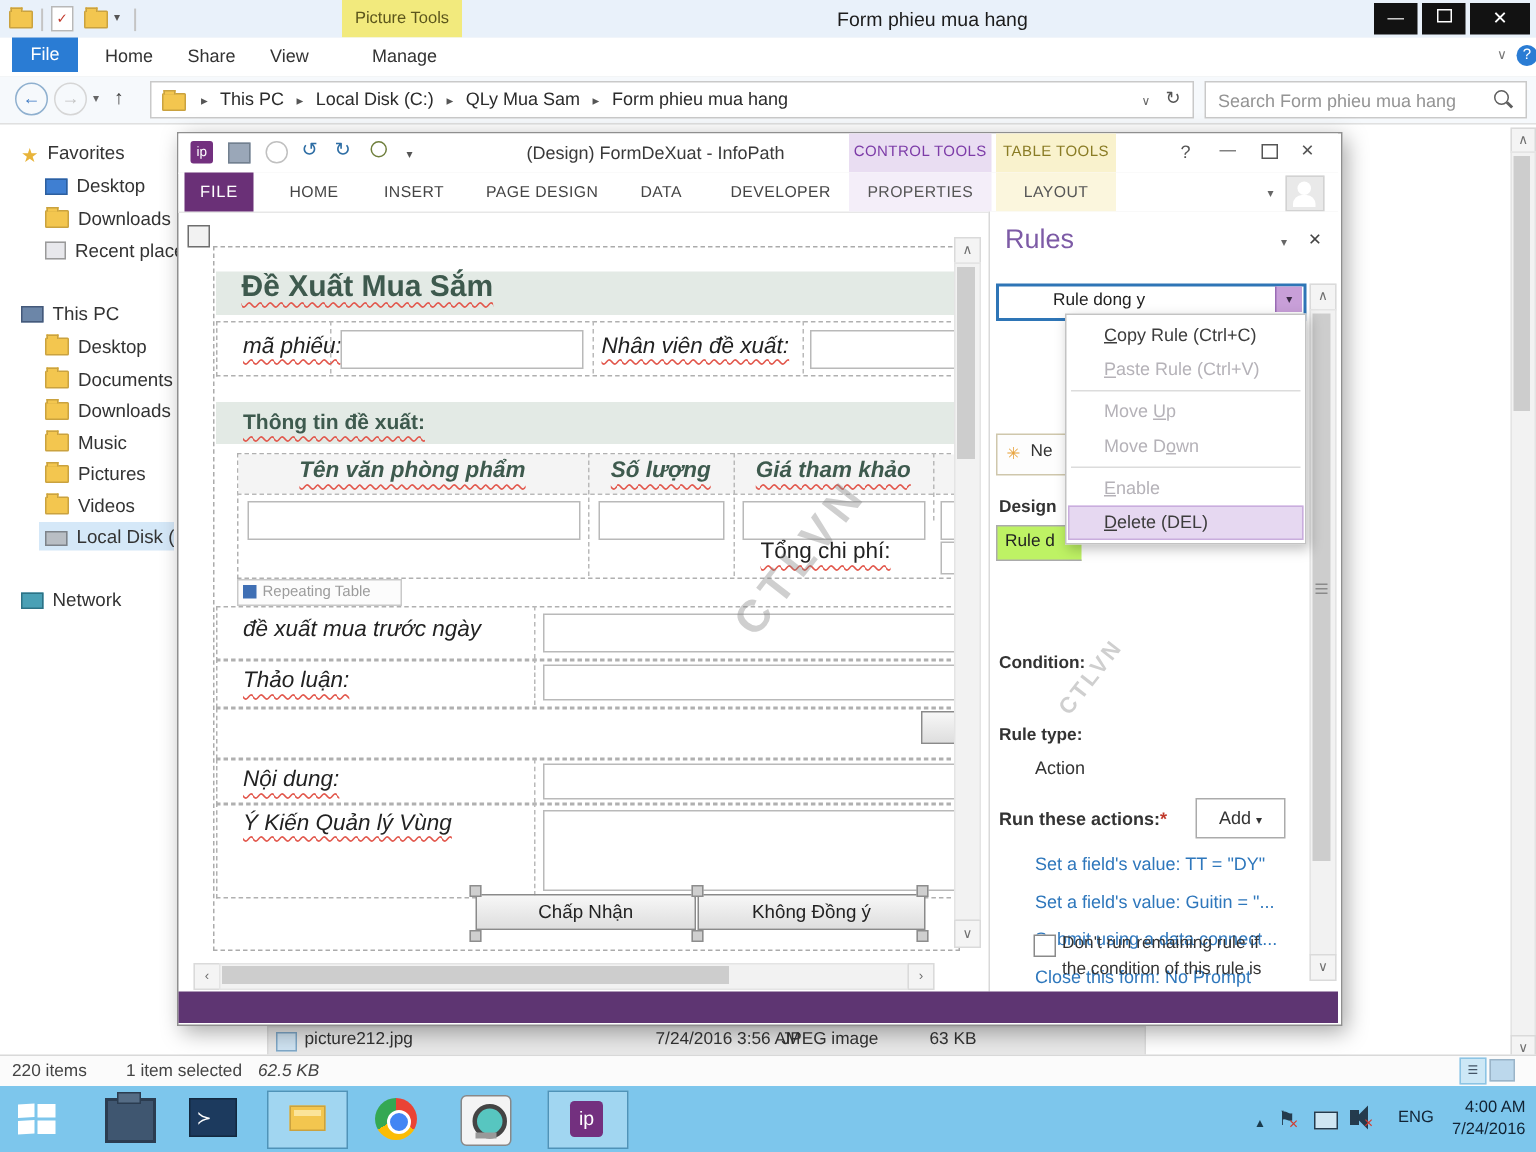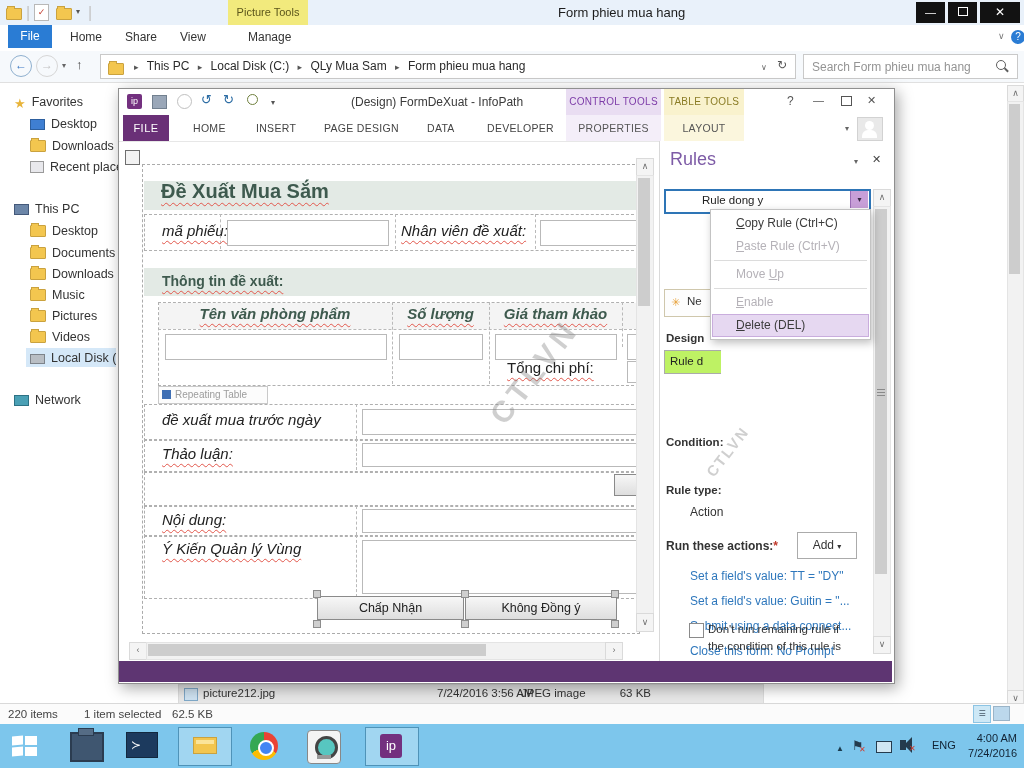--- a/index.html
+++ b/index.html
@@ -139,21 +139,21 @@
   </div>
 
   <div class="abs scroll-arrow" style="left:1007px;top:85px;width:15px;height:15px;">∧</div>
   <div class="abs scroll-track" style="left:1007px;top:101px;width:15px;height:588px;"></div>
   <div class="abs scroll-thumb" style="left:1009px;top:104px;width:11px;height:170px;"></div>
   <div class="abs scroll-arrow" style="left:1007px;top:690px;width:15px;height:15px;">∨</div>
 
   <div class="abs" style="left:0;top:703px;width:1024px;height:21px;background:#fbfbfb;border-top:1px solid #d9d9d9;font-size:11.5px;color:#444;">
     <span class="abs" style="left:8px;top:4px;">220 items</span>
     <span class="abs" style="left:84px;top:4px;">1 item selected</span>
-    <span class="abs" style="left:172px;top:4px;">62.5 KB</span>
+    <span class="abs" style="left:172px;top:4px;font-style:italic;">62.5 KB</span>
     <span class="abs" style="left:973px;top:1px;width:16px;height:16px;background:#cde8f6;border:1px solid #8cc4e4;font-size:8px;color:#456;text-align:center;line-height:15px;">☰</span>
     <span class="abs" style="left:993px;top:2px;width:15px;height:13px;background:#bcd8ec;border:1px solid #9ab4c8;"></span>
   </div>
 </div>
 
 <div id="ip-win" class="abs">
 
   <div class="abs" style="left:0;top:0;width:773px;height:26px;background:#fff;border-bottom:1px solid #ececec;">
     <span class="abs" style="left:8px;top:5px;width:15px;height:15px;background:#73307f;border-radius:2px;color:#fff;font-size:9px;text-align:center;line-height:15px;">ip</span>
     <span class="abs" style="left:33px;top:6px;width:13px;height:12px;background:#9aa7b8;border:1px solid #72808f;"></span>
@@ -323,20 +323,21 @@
   </div>
 
   <div class="abs" style="left:0;top:572px;width:773px;height:21px;background:#5e3572;"></div>
 </div>
 
 <div id="rules-menu" class="abs">
     <div class="mi enabled"><u>C</u>opy Rule (Ctrl+C)</div>
     <div class="mi disabled"><u>P</u>aste Rule (Ctrl+V)</div>
     <div class="msep"></div>
     <div class="mi disabled">Move <u>U</u>p</div>
+    <div class="mi disabled">Move D<u>o</u>wn</div>
     <div class="msep"></div>
     <div class="mi disabled"><u>E</u>nable</div>
     <div class="mi highlighted"><u>D</u>elete (DEL)</div>
   </div>
 
 <div id="taskbar" class="abs">
   <div class="abs" style="left:12px;top:12px;width:26px;height:20px;">
     <span style="position:absolute;left:0;top:0;width:11px;height:9px;background:#fff;transform:skewY(-4deg);"></span>
     <span style="position:absolute;left:13px;top:0;width:12px;height:9px;background:#fff;"></span>
     <span style="position:absolute;left:0;top:11px;width:11px;height:9px;background:#fff;transform:skewY(-4deg);"></span>

